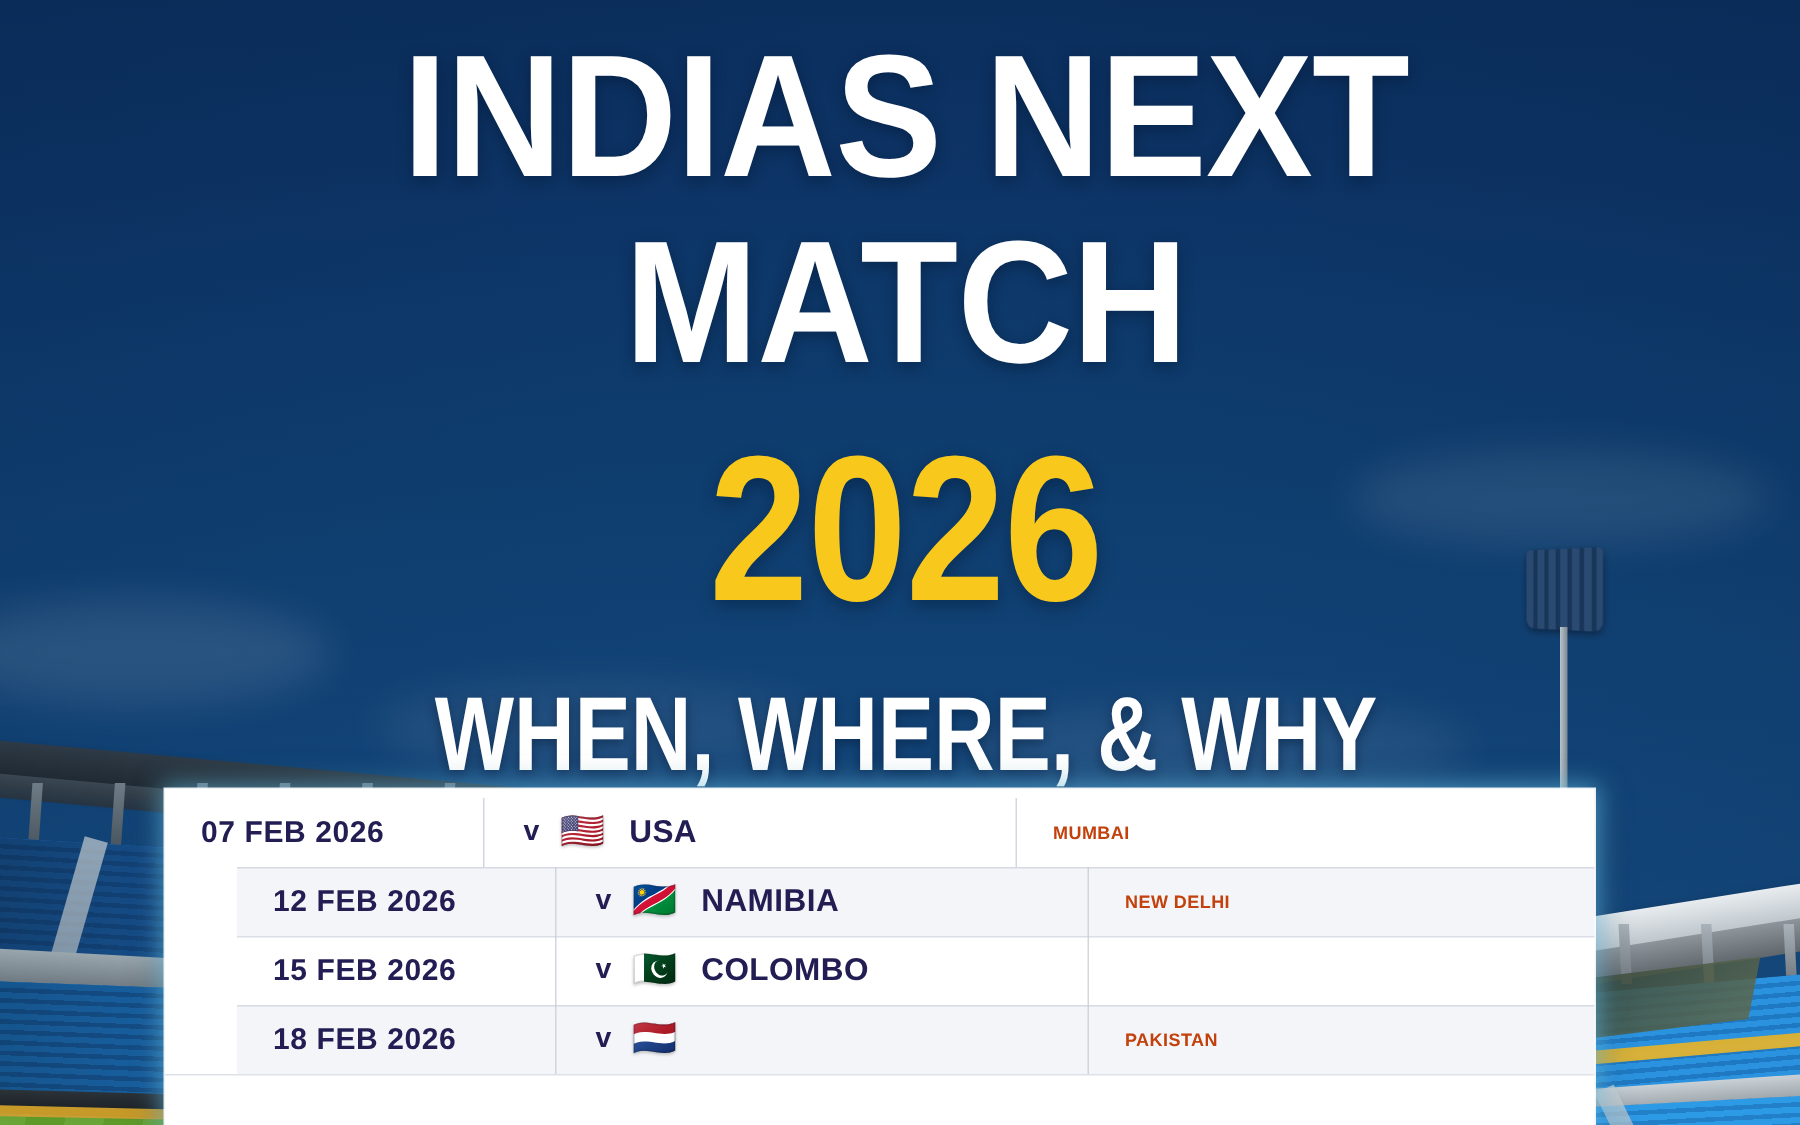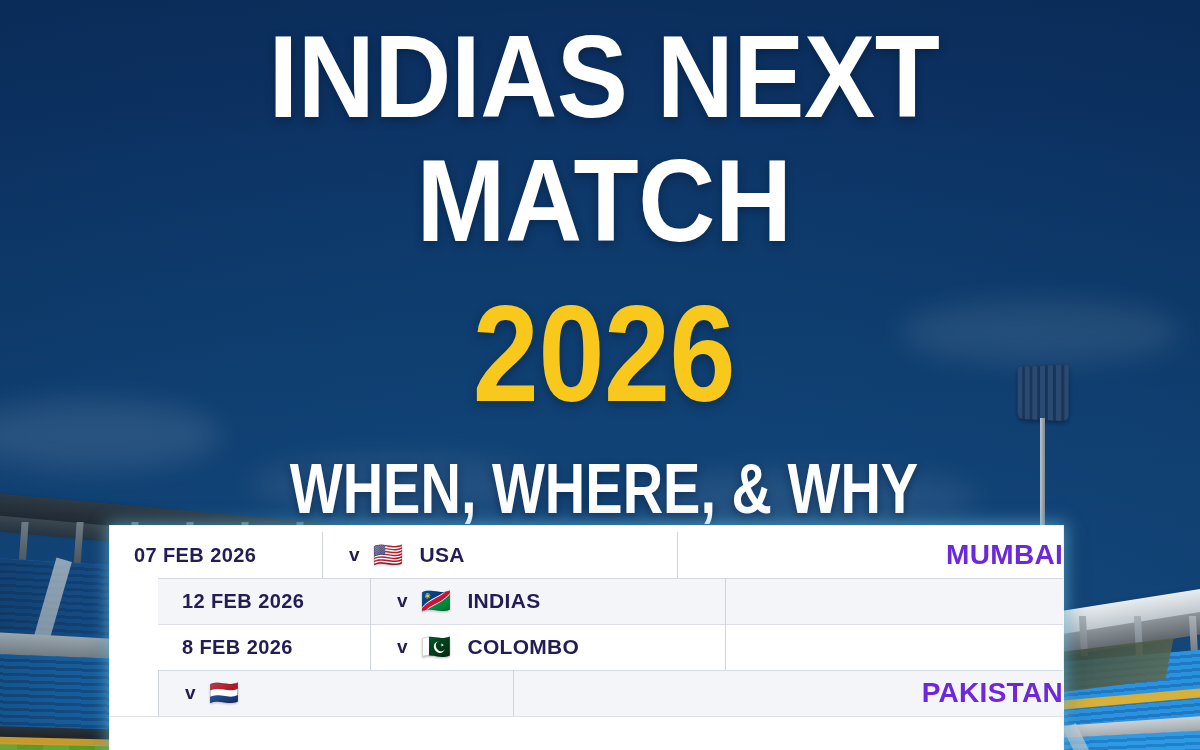--- a/index.html
+++ b/index.html
@@ -288,23 +288,23 @@
     display:inline-block;
     filter:drop-shadow(0 1px 1px rgba(0,0,0,0.25));
   }
   .fx-team {
     font-size:21px; font-weight:700; color:#221d52;
     letter-spacing:0.3px; white-space:nowrap;
   }
   .fx-venue {
     flex:1;
     padding-left:24px;
-    font-size:28px; font-weight:600;
-    color:#6d28d9;
-    letter-spacing:0.3px; white-space:nowrap;text-align:right;
+    font-size:12px; font-weight:600;
+    color:#c2410c;
+    letter-spacing:0.3px; white-space:nowrap;
   }
   .fx-tail {
     height:22px; background:#ffffff;
     box-shadow:inset 0 1px 0 rgba(190,195,210,0.5);
   }
 </style>
 </head>
 <body>
 
 <div class="stage">
@@ -381,34 +381,36 @@
           <span class="fx-team">USA</span>
         </div>
         <div class="fx-venue">MUMBAI</div>
       </div>
 
       <div class="fx-row alt">
         <div class="fx-date">12 FEB 2026</div>
         <div class="fx-vsflag">
           <span class="fx-v">v</span>
           <span class="fx-flag">🇳🇦</span>
-          <span class="fx-team">INDIAS</span>
+          <span class="fx-team">NAMIBIA</span>
         </div>
+        <div class="fx-venue">NEW DELHI</div>
       </div>
 
       <div class="fx-row">
-        <div class="fx-date">8 FEB 2026</div>
+        <div class="fx-date">15 FEB 2026</div>
         <div class="fx-vsflag">
           <span class="fx-v">v</span>
           <span class="fx-flag">🇵🇰</span>
           <span class="fx-team">COLOMBO</span>
         </div>
       </div>
 
       <div class="fx-row alt">
+        <div class="fx-date">18 FEB 2026</div>
         <div class="fx-vsflag">
           <span class="fx-v">v</span>
           <span class="fx-flag">🇳🇱</span>
         </div>
         <div class="fx-venue">PAKISTAN</div>
       </div>
 
       <div class="fx-tail"></div>
     </div>
   </div>

